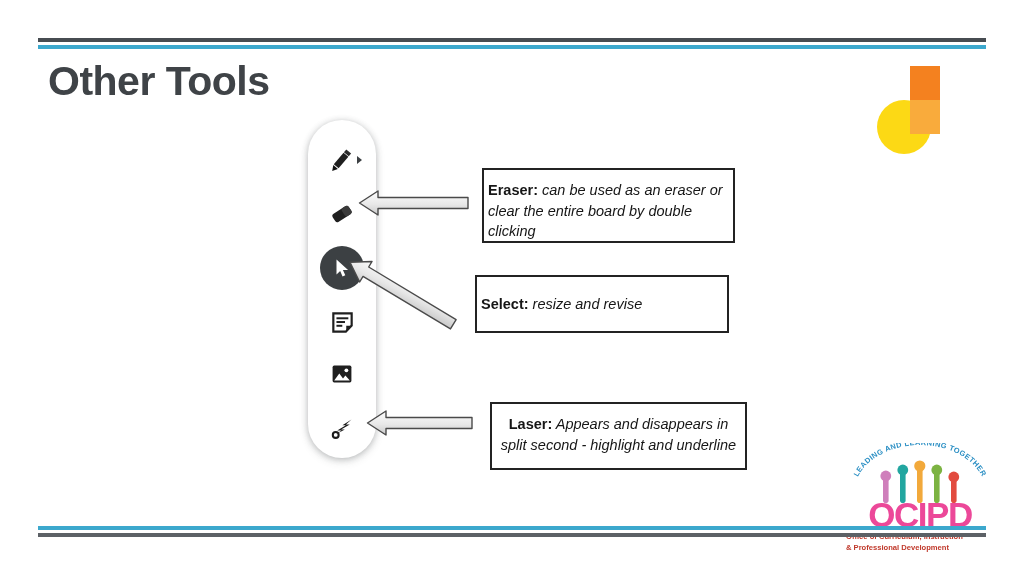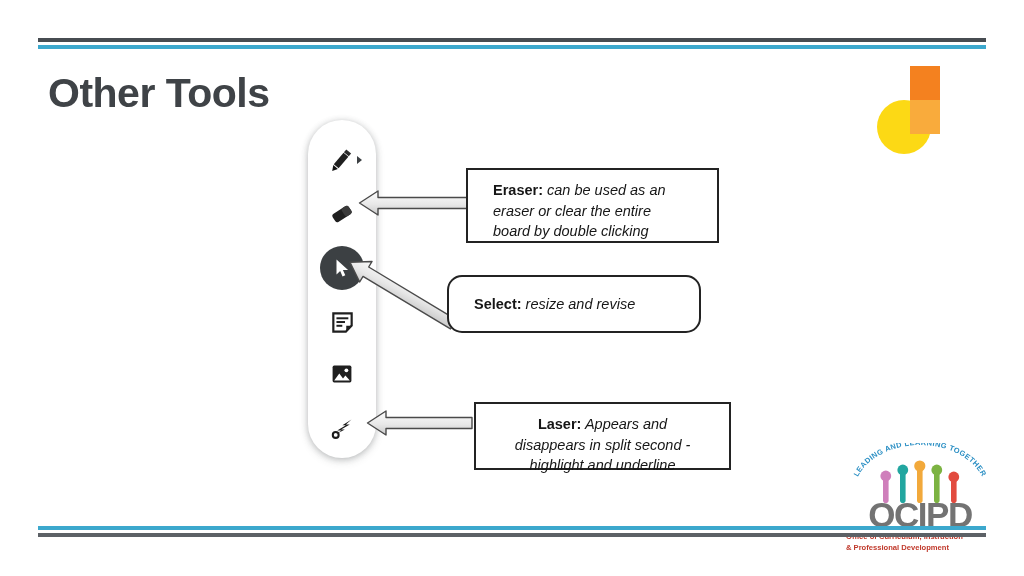--- a/index.html
+++ b/index.html
@@ -34,21 +34,20 @@
   
   .page-title {
     position: absolute;
     left: 48px;
     top: 58px;
     font-size: 41px;
     font-weight: bold;
     color: #3f4347;
     letter-spacing: -0.5px;
     line-height: 1.15;
-    margin-top: 12px;
   }
 
   
   .jam-logo {
     position: absolute;
     left: 877px;
     top: 66px;
     width: 72px;
     height: 88px;
   }
@@ -116,30 +115,31 @@
 
   
   .callout {
     position: absolute;
     background: #ffffff;
     border: 2px solid #232323;
     box-sizing: border-box;
     font-size: 14.5px;
     line-height: 1.42;
     color: #161616;
-    padding: 10px 25px;
+    padding: 10px 4px;
     font-style: italic;
+    margin-left: 16px;
   }
   .callout b {
     font-style: normal;
     font-weight: bold;
   }
   .callout-eraser { left: 466px; top: 168px; width: 253px; height: 75px; }
-  .callout-select { left: 447px; top: 275px; width: 254px; height: 58px;
-                    display: flex; align-items: center; border-radius: 15px; }
+  .callout-select { left: 459px; top: 275px; width: 254px; height: 58px;
+                    display: flex; align-items: center; }
   .callout-laser  { left: 474px; top: 402px; width: 257px; height: 68px; text-align: center; }
 
   
   .arrow-svg { position: absolute; overflow: visible; }
   .arrow-eraser { left: 358px; top: 186px; }
   .arrow-select { left: 348px; top: 252px; }
   .arrow-laser  { left: 366px; top: 406px; }
 
   
   .ocipd {
@@ -166,21 +166,21 @@
     left: 30px; top: 16px;
     width: 90px; height: 46px;
   }
   .ocipd-word {
     position: absolute;
     left: 0; top: 54px;
     width: 148px;
     text-align: center;
     font-size: 35px;
     font-weight: bold;
-    color: #737373;
+    color: #ec4899;
     letter-spacing: -1.5px;
     line-height: 1;
   }
   .ocipd-sub {
     position: absolute;
     left: 0; top: 88px;
     width: 148px;
     font-size: 7.6px;
     font-weight: bold;
     color: #c0392b;

